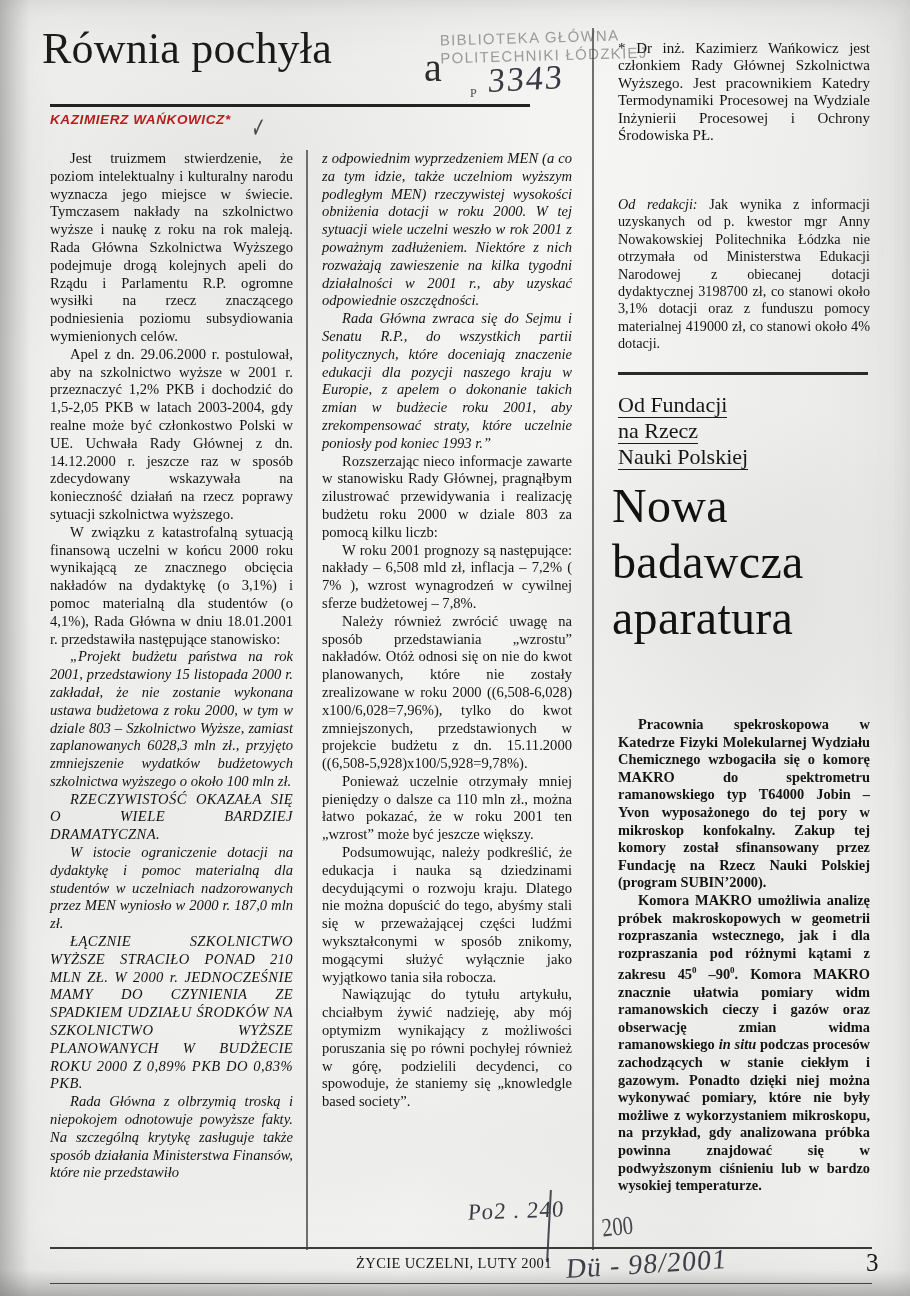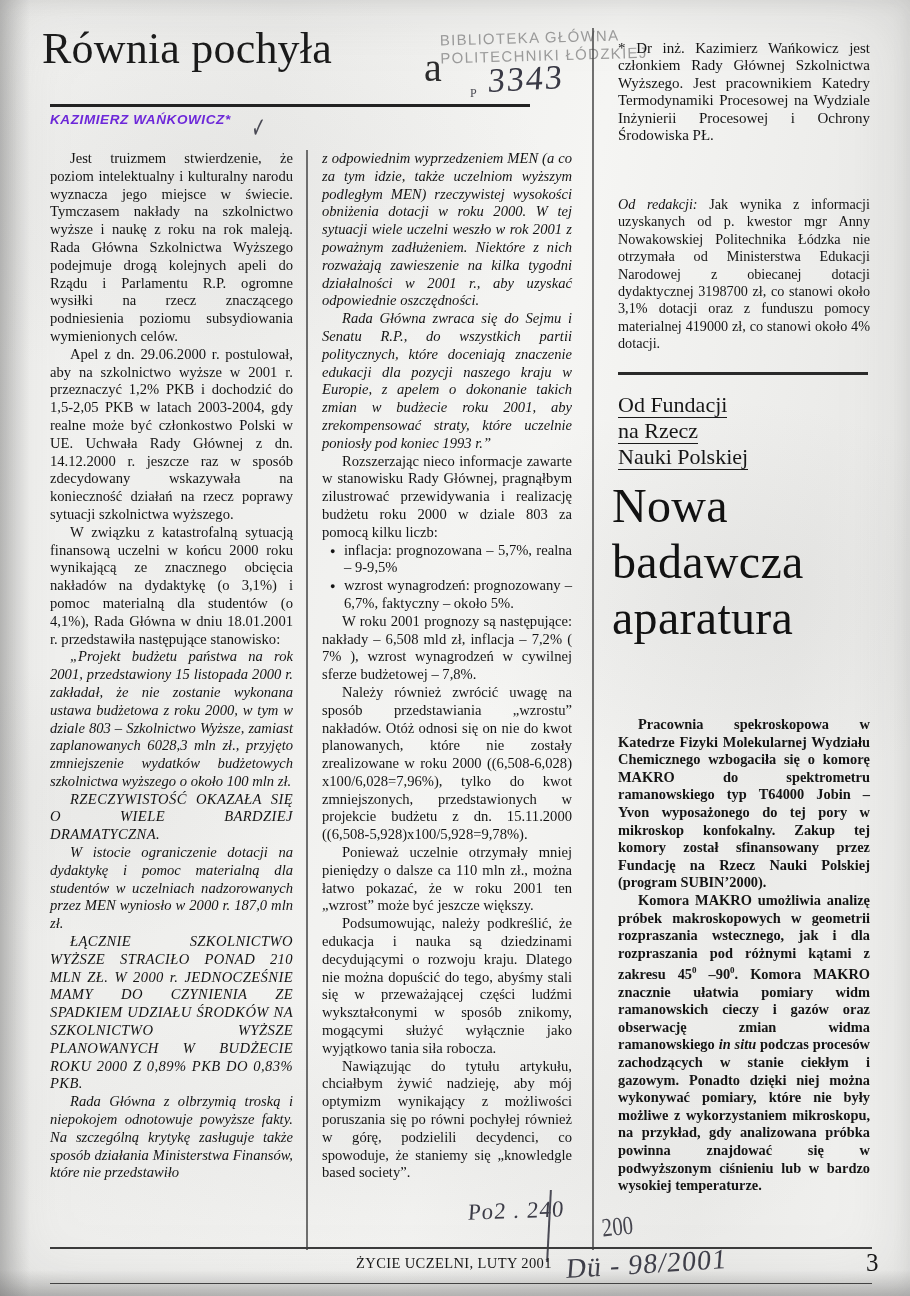--- a/index.html
+++ b/index.html
@@ -41,21 +41,21 @@
     font-size:44px;line-height:1.05;color:#1a1a1a;
     letter-spacing:.2px;
   }
   .byline-rule{
     position:absolute;left:50px;top:104px;width:480px;height:3px;background:#222;
   }
   .byline{
     position:absolute;left:50px;top:112px;
     font-family:"Liberation Sans",sans-serif;
     font-style:italic;font-weight:bold;font-size:13.5px;
-    letter-spacing:.6px;color:#6d28d9;
+    letter-spacing:.6px;color:#b91c1c;
   }
   
   .stamp{
     position:absolute;left:440px;top:28px;width:250px;
     font-family:"Liberation Sans",sans-serif;
     font-size:15px;line-height:1.18;
     color:#8d8d8d;letter-spacing:1.3px;
     transform:rotate(-1.6deg);
     opacity:.85;
   }
@@ -197,24 +197,20 @@
   <p class="caps-ital">RZECZYWISTOŚĆ OKAZAŁA SIĘ O WIELE BARDZIEJ DRAMATYCZNA.</p>
   <p class="ital">W istocie ograniczenie dotacji na dydaktykę i pomoc materialną dla studentów w uczelniach nadzorowanych przez MEN wyniosło w 2000 r. 187,0 mln zł.</p>
   <p class="caps-ital">ŁĄCZNIE SZKOLNICTWO WYŻSZE STRACIŁO PONAD 210 MLN ZŁ. W 2000 r. JEDNOCZEŚNIE MAMY DO CZYNIENIA ZE SPADKIEM UDZIAŁU ŚRODKÓW NA SZKOLNICTWO WYŻSZE PLANOWANYCH W BUDŻECIE ROKU 2000 Z 0,89% PKB DO 0,83% PKB.</p>
   <p class="ital">Rada Główna z olbrzymią troską i niepokojem odnotowuje powyższe fakty. Na szczególną krytykę zasługuje także sposób działania Ministerstwa Finansów, które nie przedstawiło</p>
 </div>
 
 <div class="col" id="col2">
   <p class="ital noind">z odpowiednim wyprzedzeniem MEN (a co za tym idzie, także uczelniom wyższym podległym MEN) rzeczywistej wysokości obniżenia dotacji w roku 2000. W tej sytuacji wiele uczelni weszło w rok 2001 z poważnym zadłużeniem. Niektóre z nich rozważają zawieszenie na kilka tygodni działalności w 2001 r., aby uzyskać odpowiednie oszczędności.</p>
   <p class="ital">Rada Główna zwraca się do Sejmu i Senatu R.P., do wszystkich partii politycznych, które doceniają znaczenie edukacji dla pozycji naszego kraju w Europie, z apelem o dokonanie takich zmian w budżecie roku 2001, aby zrekompensować straty, które uczelnie poniosły pod koniec 1993 r.”</p>
   <p>Rozszerzając nieco informacje zawarte w stanowisku Rady Głównej, pragnąłbym zilustrować przewidywania i realizację budżetu roku 2000 w dziale 803 za pomocą kilku liczb:</p>
-  <ul>
-    <li>inflacja: prognozowana – 5,7%, realna – 9-9,5%</li>
-    <li>wzrost wynagrodzeń: prognozowany – 6,7%, faktyczny – około 5%.</li>
-  </ul>
   <p>W roku 2001 prognozy są następujące: nakłady – 6,508 mld zł, inflacja – 7,2% ( 7% ), wzrost wynagrodzeń w cywilnej sferze budżetowej – 7,8%.</p>
   <p>Należy również zwrócić uwagę na sposób przedstawiania „wzrostu” nakładów. Otóż odnosi się on nie do kwot planowanych, które nie zostały zrealizowane w roku 2000 ((6,508-6,028) x100/6,028=7,96%), tylko do kwot zmniejszonych, przedstawionych w projekcie budżetu z dn. 15.11.2000 ((6,508-5,928)x100/5,928=9,78%).</p>
   <p>Ponieważ uczelnie otrzymały mniej pieniędzy o dalsze ca 110 mln zł., można łatwo pokazać, że w roku 2001 ten „wzrost” może być jeszcze większy.</p>
   <p>Podsumowując, należy podkreślić, że edukacja i nauka są dziedzinami decydującymi o rozwoju kraju. Dlatego nie można dopuścić do tego, abyśmy stali się w przeważającej części ludźmi wykształconymi w sposób znikomy, mogącymi służyć wyłącznie jako wyjątkowo tania siła robocza.</p>
   <p>Nawiązując do tytułu artykułu, chciałbym żywić nadzieję, aby mój optymizm wynikający z możliwości poruszania się po równi pochyłej również w górę, podzielili decydenci, co spowoduje, że staniemy się „knowledgle based society”.</p>
 </div>
 <div class="hand-c2">Po2 . 240</div>
 <div class="hand-slash"></div>
 <div class="hand-tail">200</div>
 

